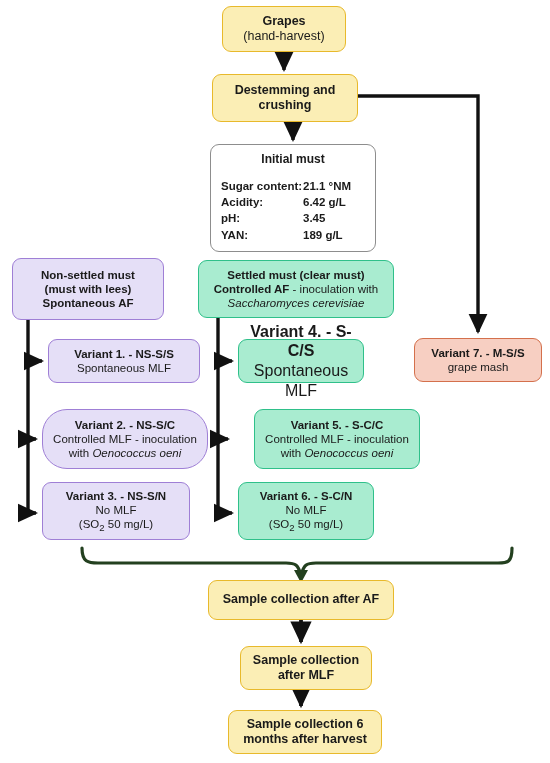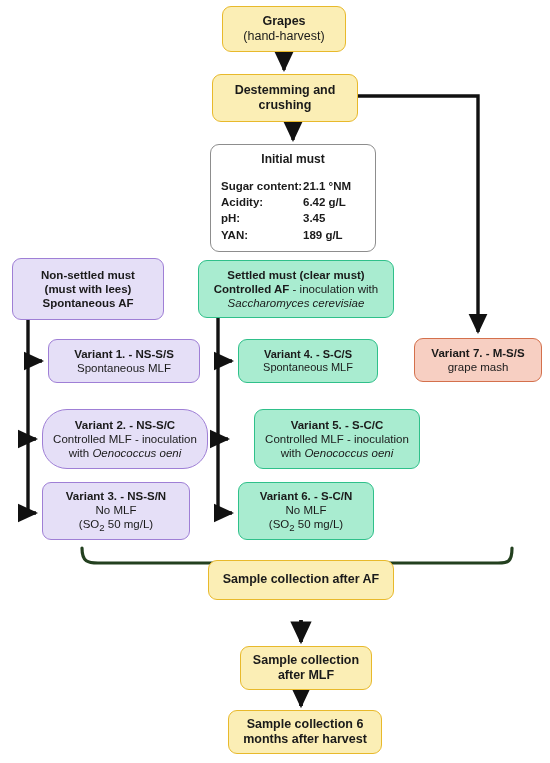--- a/index.html
+++ b/index.html
@@ -58,25 +58,25 @@
   
   #n-grapes      { left: 222px; top: 6px;   width: 124px; height: 46px;  font-size: 12.5px; }
   #n-destem      { left: 212px; top: 74px;  width: 146px; height: 48px;  font-size: 12.5px; }
   #n-must        { left: 210px; top: 144px; width: 166px; height: 108px; font-size: 11.5px;
                    align-items: center; justify-content: flex-start; padding: 7px 10px 6px 10px; }
   #n-nonsettled  { left: 12px;  top: 258px; width: 152px; height: 62px;  font-size: 11.5px; }
   #n-settled     { left: 198px; top: 260px; width: 196px; height: 58px;  font-size: 11.5px; }
   #n-v1          { left: 48px;  top: 339px; width: 152px; height: 44px;  font-size: 11.5px; }
   #n-v2          { left: 42px;  top: 409px; width: 166px; height: 60px;  font-size: 11.5px; border-radius: 25px; }
   #n-v3          { left: 42px;  top: 482px; width: 148px; height: 58px;  font-size: 11.5px; }
-  #n-v4          { left: 238px; top: 339px; width: 140px; height: 44px;  font-size: 11px; }
+  #n-v4          { left: 238px; top: 339px; width: 126px; height: 44px;  font-size: 16px; }
   #n-v5          { left: 234px; top: 409px; width: 166px; height: 60px;  font-size: 11.5px; margin-left: 20px; }
   #n-v6          { left: 238px; top: 482px; width: 136px; height: 58px;  font-size: 11.5px; }
   #n-v7          { left: 414px; top: 338px; width: 128px; height: 44px;  font-size: 11.5px; }
-  #n-s1          { left: 208px; top: 560px; width: 186px; height: 40px;  font-size: 12.5px; }
+  #n-s1          { left: 208px; top: 580px; width: 186px; height: 40px;  font-size: 12.5px; }
   #n-s2          { left: 240px; top: 646px; width: 132px; height: 44px;  font-size: 12.5px; }
   #n-s3          { left: 228px; top: 710px; width: 154px; height: 44px;  font-size: 12.5px; }
 
   
   .must-head {
     font-weight: bold;
     text-align: center;
     width: 100%;
     margin-bottom: 11px;
     font-size: 12px;

